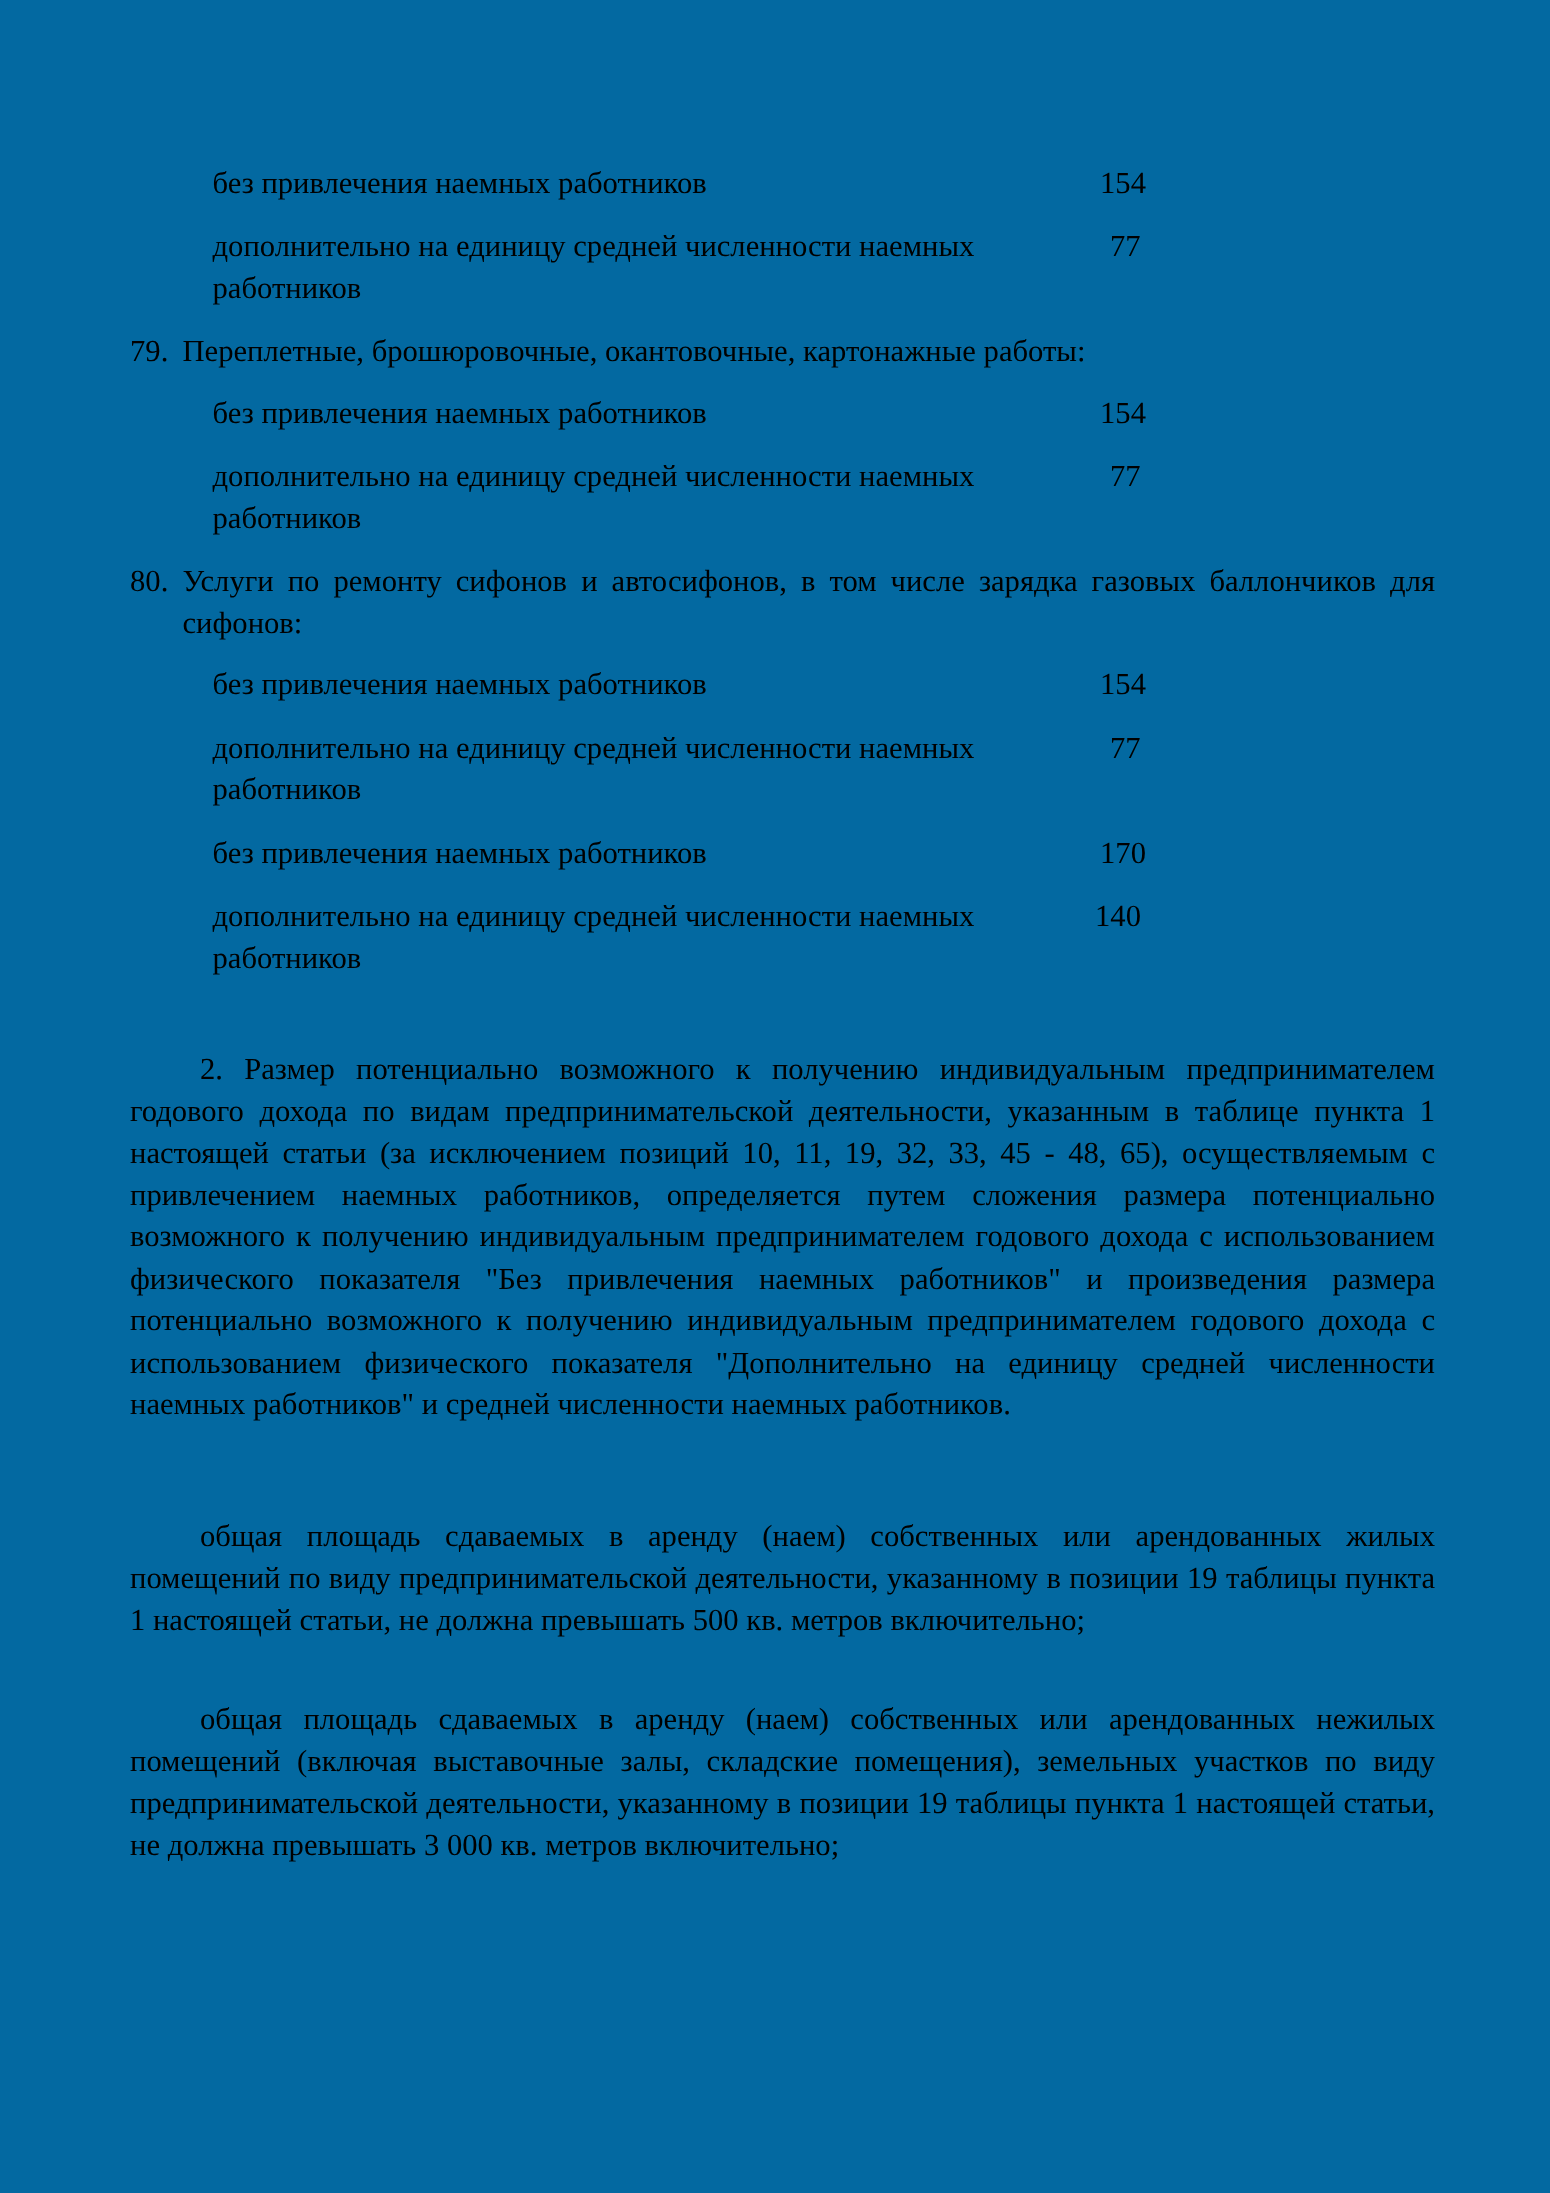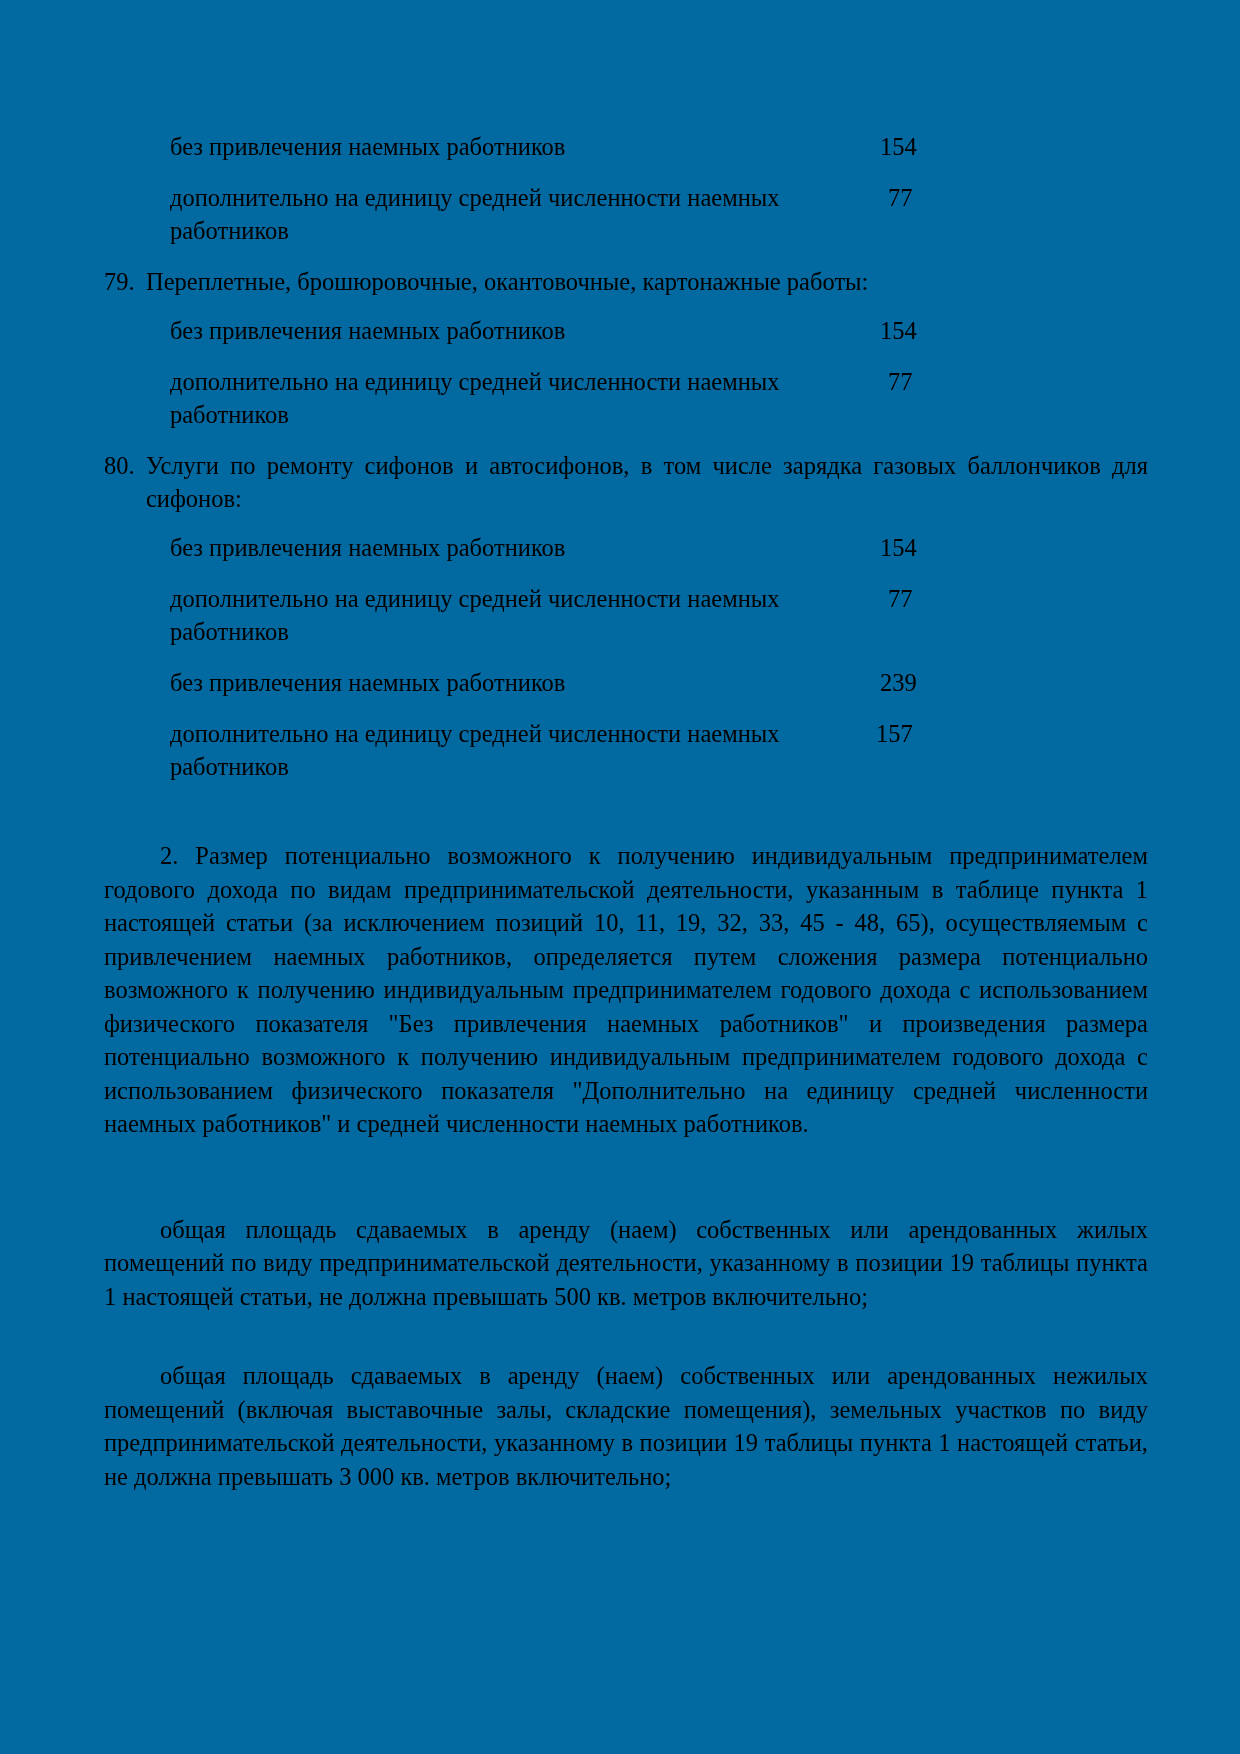--- a/index.html
+++ b/index.html
@@ -136,25 +136,25 @@
     </div>
     <div class="row">
       <span class="label">дополнительно на единицу средней численности наемных работников</span>
       <span class="value col-b">77</span>
     </div>
   </div>
 
   <div class="list-item">
     <div class="row">
       <span class="label">без привлечения наемных работников</span>
-      <span class="value col-a">239</span>
+      <span class="value col-a">170</span>
     </div>
     <div class="row">
       <span class="label">дополнительно на единицу средней численности наемных работников</span>
-      <span class="value col-c">157</span>
+      <span class="value col-c">140</span>
     </div>
   </div>
 
   <div class="spacer-lg"></div>
 
   <p class="para">2. Размер потенциально возможного к получению индивидуальным предпринимателем годового дохода по видам предпринимательской деятельности, указанным в таблице пункта 1 настоящей статьи (за исключением позиций 10, 11, 19, 32, 33, 45 - 48, 65), осуществляемым с привлечением наемных работников, определяется путем сложения размера потенциально возможного к получению индивидуальным предпринимателем годового дохода с использованием физического показателя "Без привлечения наемных работников" и произведения размера потенциально возможного к получению индивидуальным предпринимателем годового дохода с использованием физического показателя "Дополнительно на единицу средней численности наемных работников" и средней численности наемных работников.</p>
 
   <div class="spacer-md"></div>
 
 

